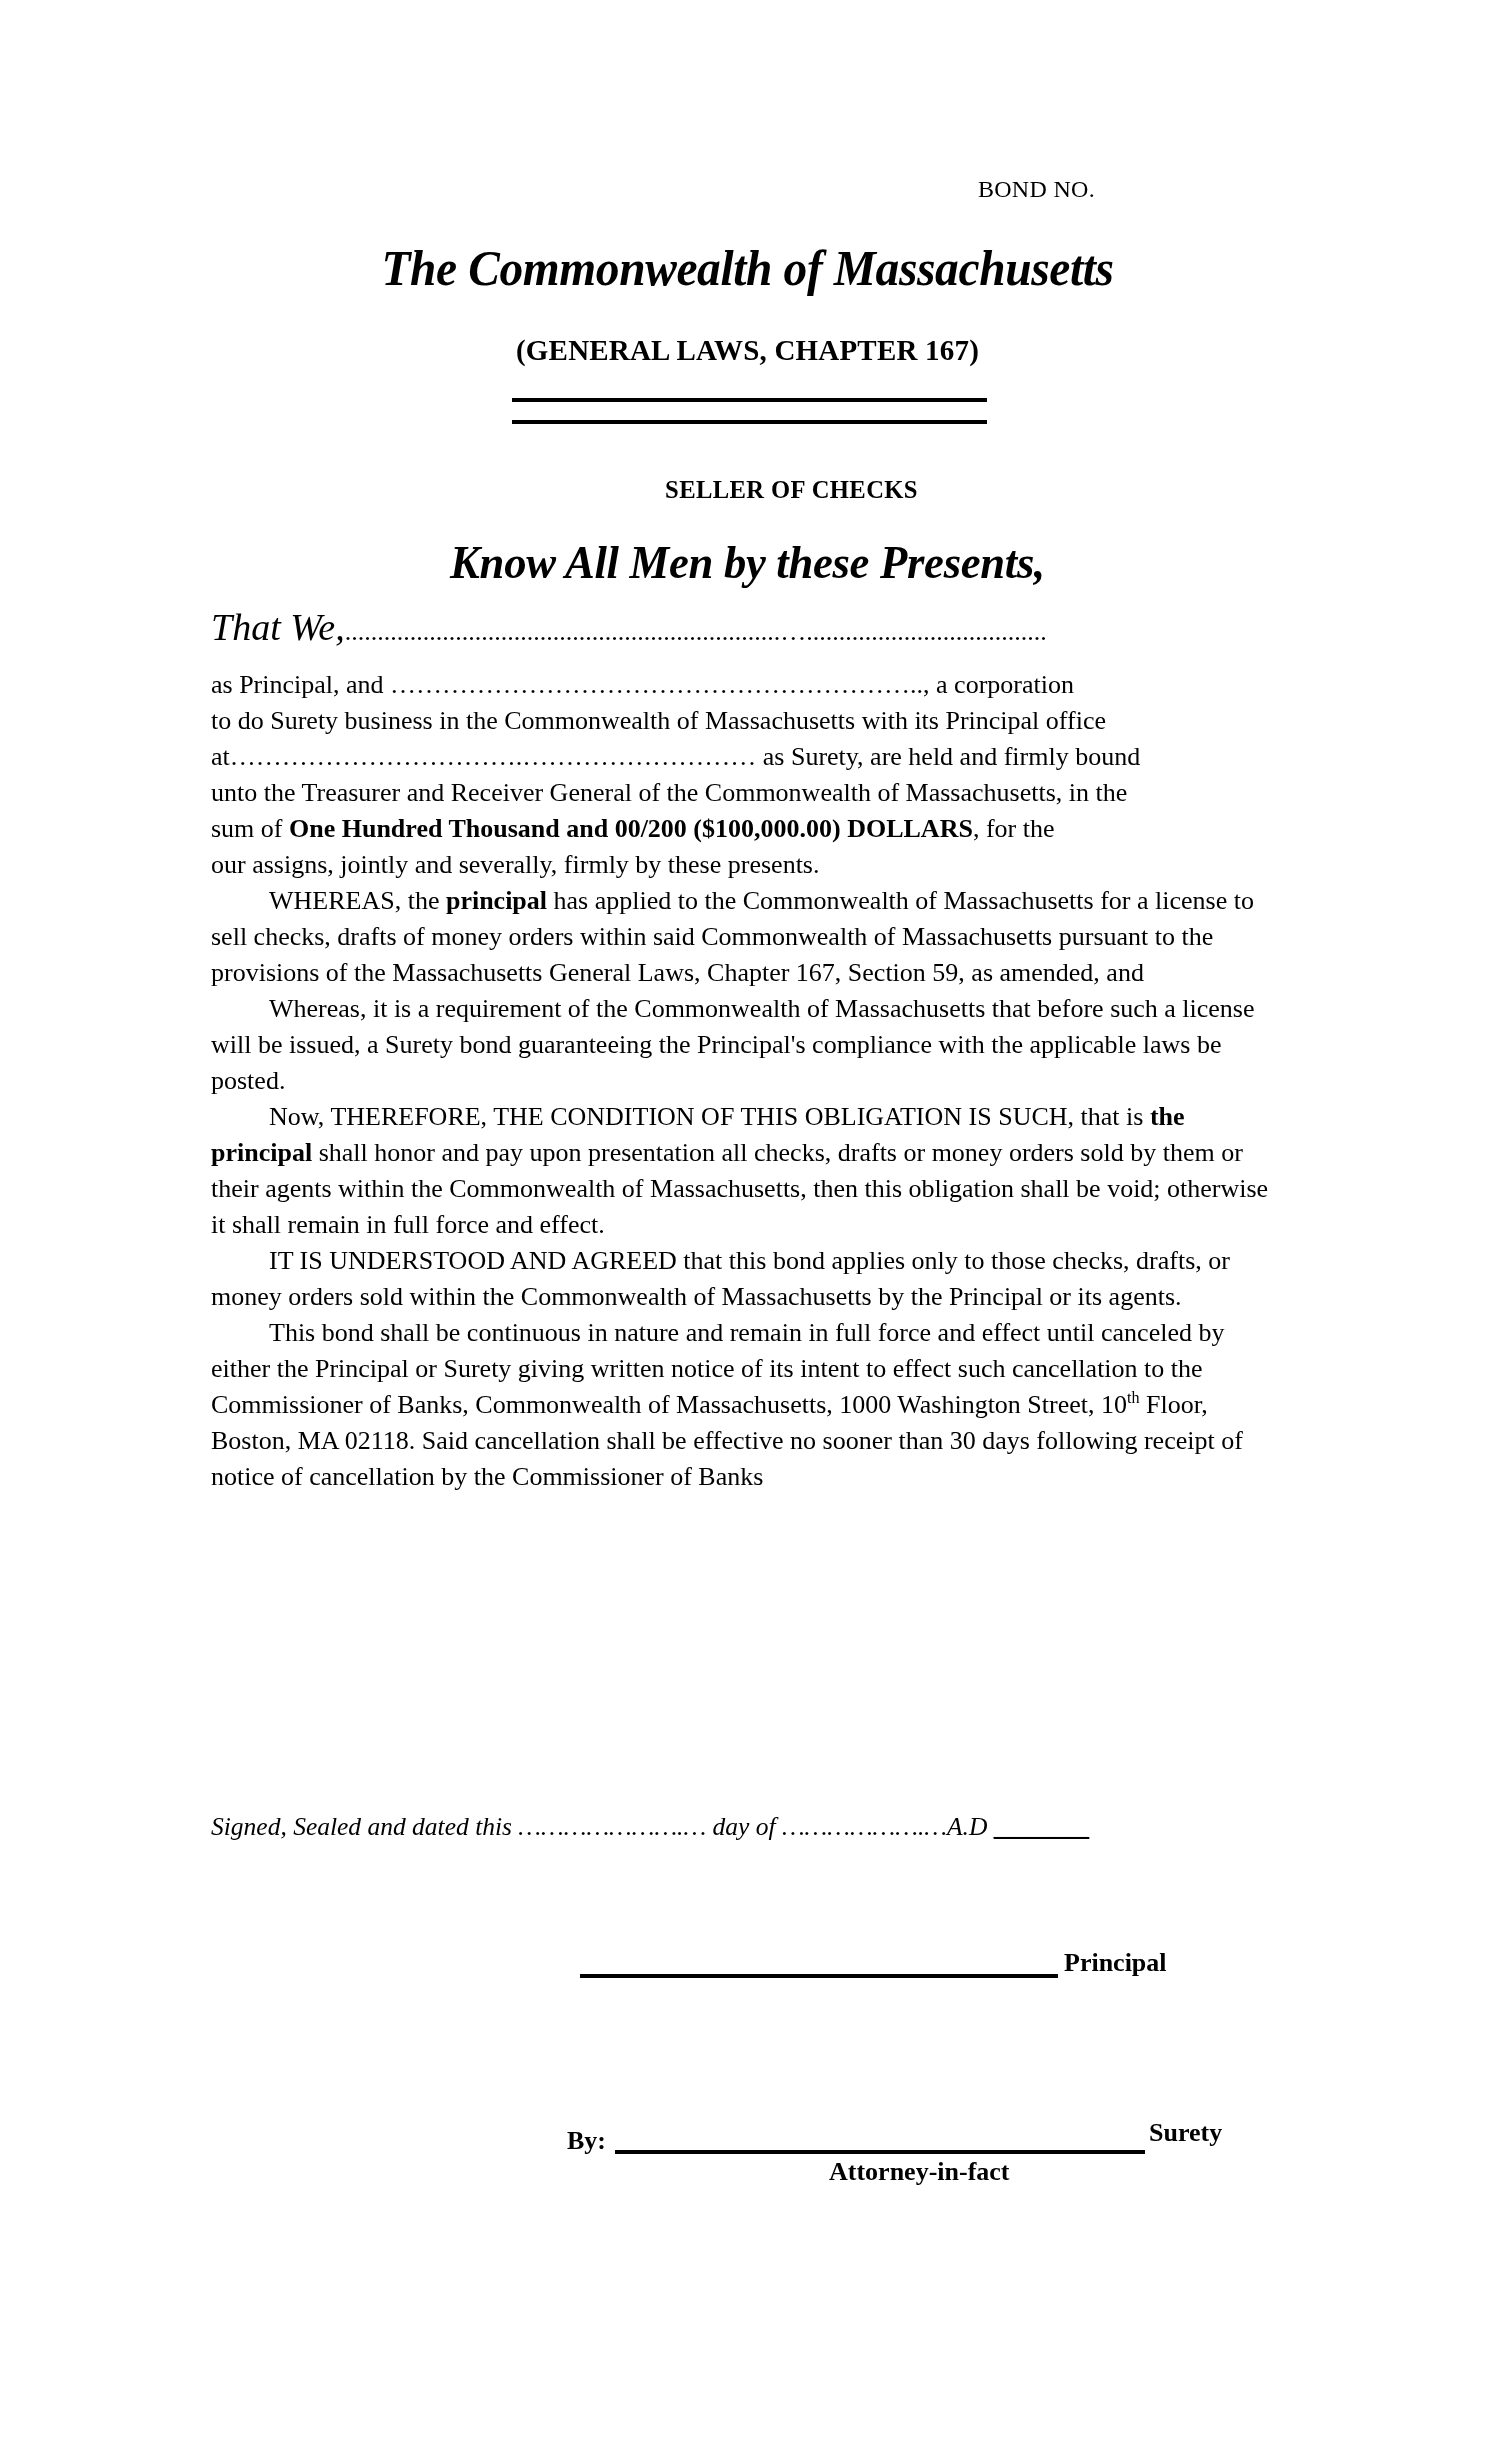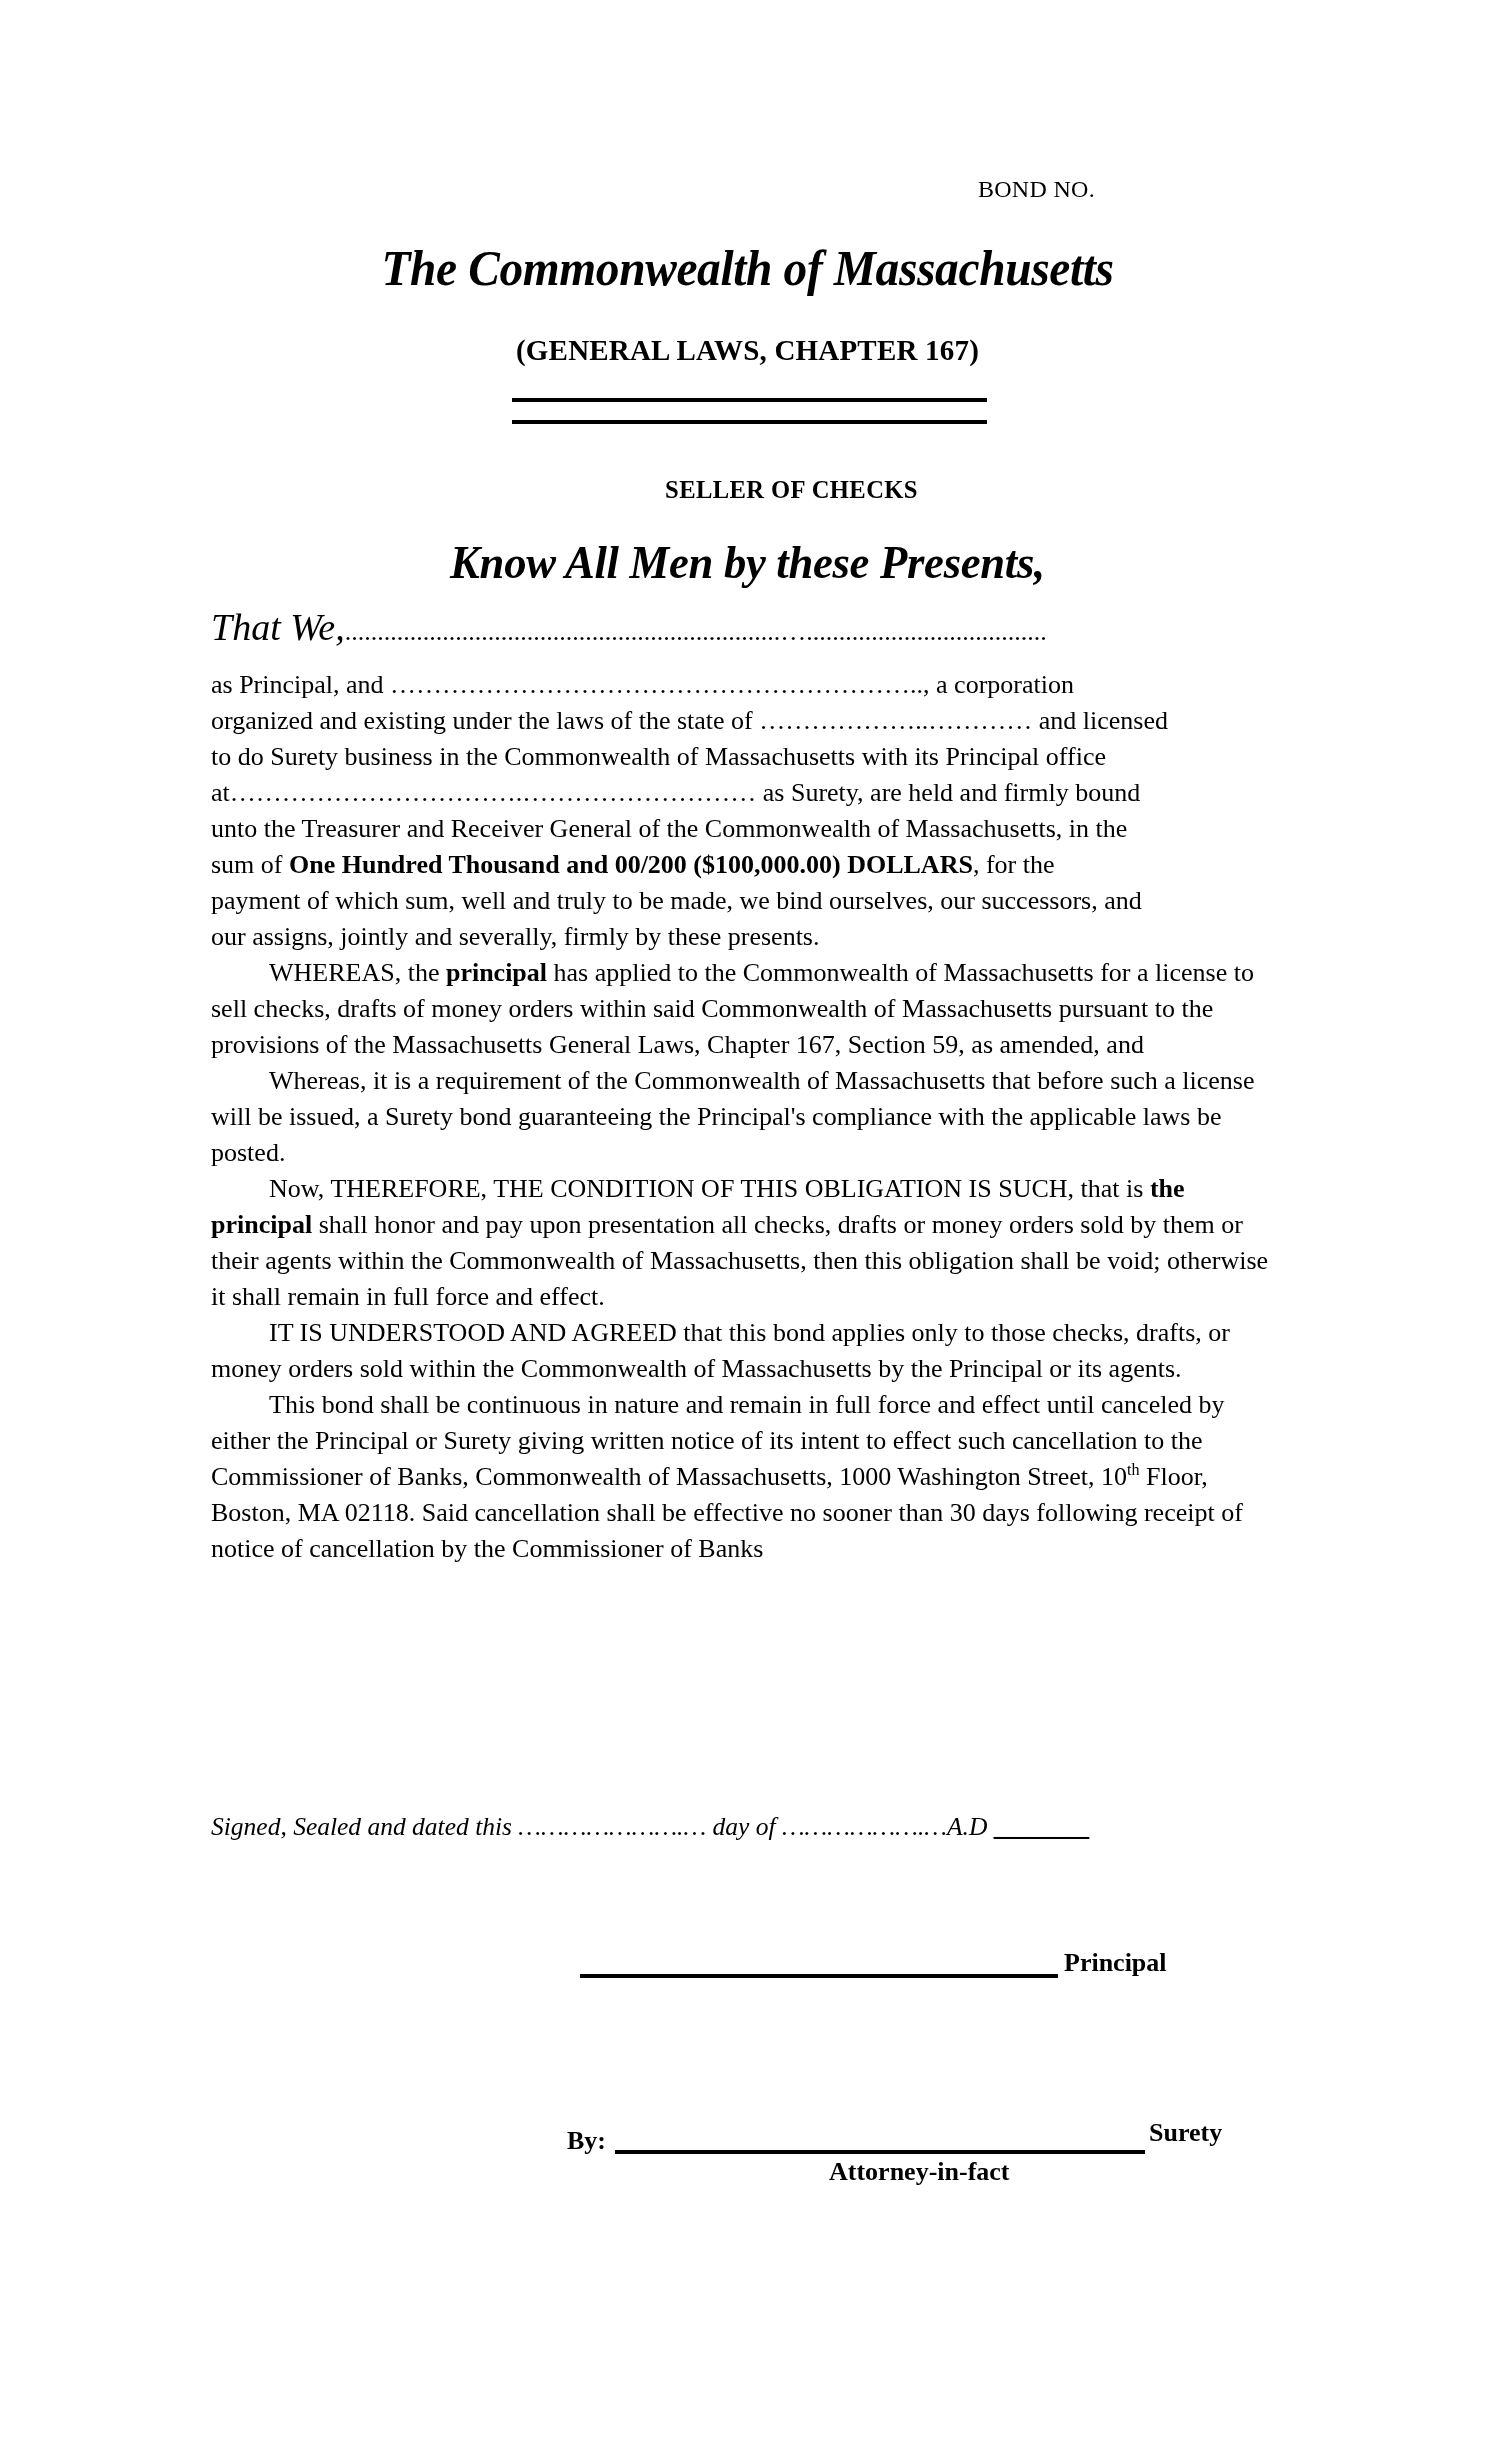--- a/index.html
+++ b/index.html
@@ -239,26 +239,24 @@
 
   <div class="section-label">SELLER OF CHECKS</div>
 
   <div class="know-all">Know All Men by these Presents,</div>
 
   <div class="body-block">
 
     <div class="that-we"><span>That We,</span><span class="leader">...................................................................….....................................</span></div>
 
     <p class="para">as Principal, and …………………………………………………….., a corporation</p>
-    <p class="para">organized and existing under the laws of the state of ………………..………… and licensed</p>
     <p class="para">to do Surety business in the Commonwealth of Massachusetts with its Principal office</p>
     <p class="para">at…………………………….……………………… as Surety, are held and firmly bound</p>
     <p class="para">unto the Treasurer and Receiver General of the Commonwealth of Massachusetts, in the</p>
     <p class="para"><span>sum of </span><b class="strong">One Hundred Thousand and 00/200 ($100,000.00) DOLLARS</b><span>, for the</span></p>
-    <p class="para">payment of which sum, well and truly to be made, we bind ourselves, our successors, and</p>
     <p class="para">our assigns, jointly and severally, firmly by these presents.</p>
 
     <p class="para gap-para indented"><span>WHEREAS, the </span><b class="strong">principal</b><span> has applied to the Commonwealth of Massachusetts for a license to sell checks, drafts of money orders within said Commonwealth of Massachusetts pursuant to the provisions of the Massachusetts General Laws, Chapter 167, Section 59, as amended, and</span></p>
 
     <p class="para gap-para indented">Whereas, it is a requirement of the Commonwealth of Massachusetts that before such a license will be issued, a Surety bond guaranteeing the Principal's compliance with the applicable laws be posted.</p>
 
     <p class="para gap-para indented"><span>Now, THEREFORE, THE CONDITION OF THIS OBLIGATION IS SUCH, that is </span><b class="strong">the principal</b><span> shall honor and pay upon presentation all checks, drafts or money orders sold by them or their agents within the Commonwealth of Massachusetts, then this obligation shall be void; otherwise it shall remain in full force and effect.</span></p>
 
     <p class="para gap-para indented">IT IS UNDERSTOOD AND AGREED that this bond applies only to those checks, drafts, or money orders sold within the Commonwealth of Massachusetts by the Principal or its agents.</p>
 

